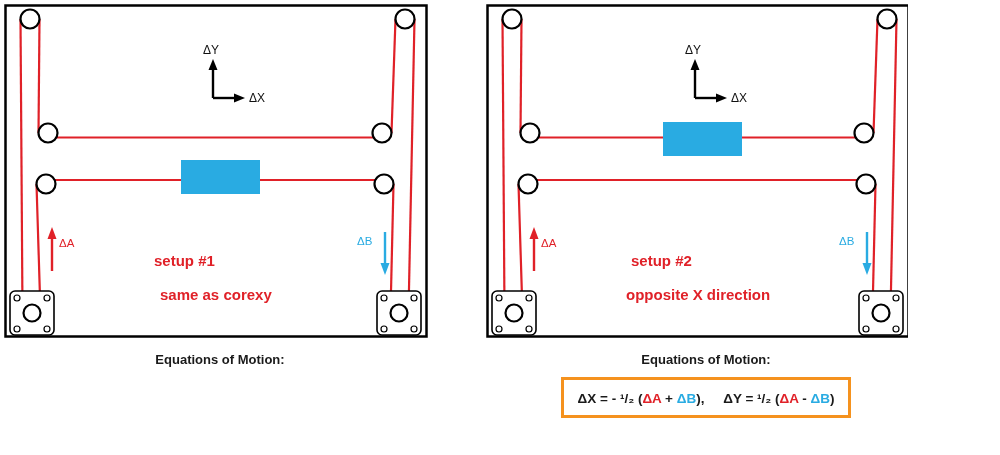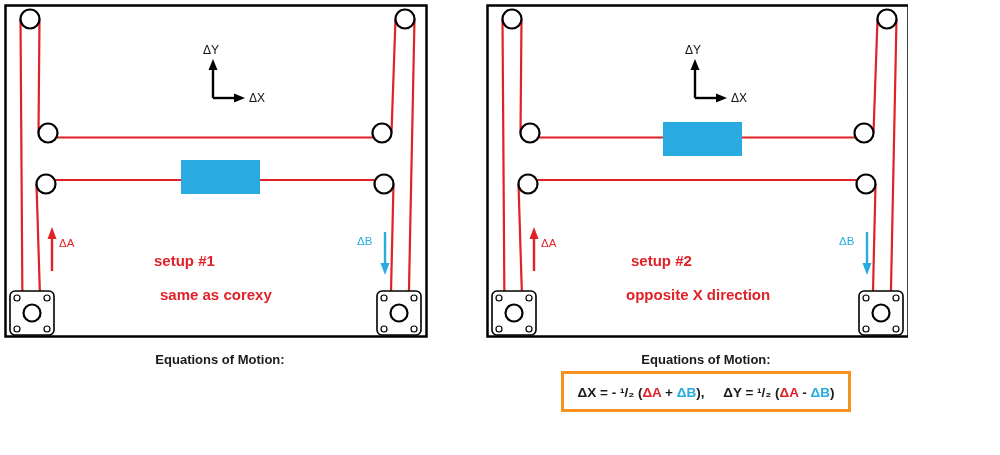--- a/index.html
+++ b/index.html
@@ -32,21 +32,21 @@
   .belt-label-b{font-size:11.5px;fill:var(--blue);}
   .caption{font-size:15px;font-weight:bold;fill:var(--red);}
   .eq-block{position:absolute;top:352px;width:360px;text-align:center;color:var(--ink);}
   #eq-left{left:40px;}
   #eq-right{left:526px;}
   .eq-title{font-size:13px;font-weight:bold;margin-bottom:4px;text-align:center;}
   .eq-line{font-size:13.5px;font-weight:bold;margin-top:16px;}
   .eq-line span{white-space:pre;}
   .c-red{color:var(--red);}
   .c-blue{color:var(--blue);}
-  .eq-box{display:inline-block;border:3px solid var(--orange);padding:0 14px 9px 14px;margin-top:0;text-align:center;}
+  .eq-box{display:inline-block;border:3px solid var(--orange);padding:0 14px 9px 14px;margin-top:6px;text-align:center;}
   .eq-box .eq-line{margin-top:11px;}
 </style>
 </head>
 <body>
 
 <div id="app">
 
   <svg class="panel" id="panel-left" viewBox="0 0 430 340">
     <rect class="frame" x="1.5" y="1.5" width="421" height="331"></rect>
     <g>

